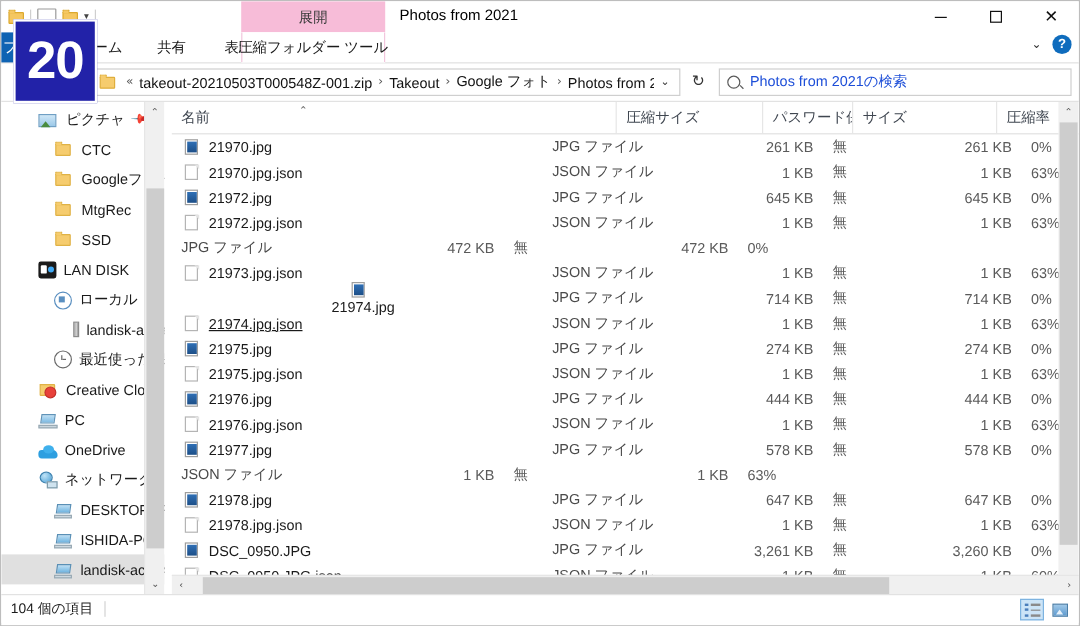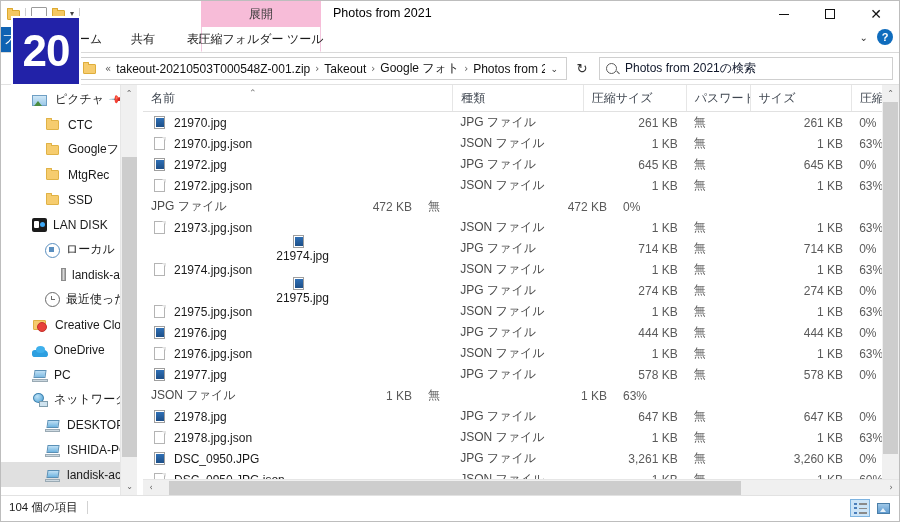--- a/index.html
+++ b/index.html
@@ -69,21 +69,21 @@
   .crumb-sep{color:#5a5a5a;font-size:10px;margin:0 5px;font-family:"DejaVu Sans",sans-serif;}
   .addr-caret{font-size:9px;color:#333;padding:0 5px;}
   .refresh{width:24px;height:23px;display:flex;align-items:center;justify-content:center;
            font-size:13px;color:#333;font-family:"DejaVu Sans",sans-serif;margin-left:3px;}
   .searchbox{flex:1;height:23px;border:1px solid #cfcfcf;background:#fff;display:flex;align-items:center;
              margin-left:5px;padding:0 6px;box-sizing:border-box;}
   .mag{width:9px;height:9px;border:1.3px solid #5b5b5b;border-radius:50%;position:relative;
        margin-right:8px;flex:none;}
   .mag:after{content:"";position:absolute;width:4px;height:1.3px;background:#5b5b5b;
        right:-4px;bottom:0px;transform:rotate(45deg);}
-  .search-ph{font-size:12px;color:#0f172a;}
+  .search-ph{font-size:12px;color:#1d4ed8;}
 
   
   .body{position:relative;height:410px;display:flex;background:#fff;}
 
   
   .sidebar{position:relative;width:136px;background:#fff;overflow:hidden;flex:none;}
   .nav-list{position:relative;padding-top:2px;}
   .nav-item{height:25px;display:flex;align-items:center;font-size:12px;color:#1a1a1a;
             white-space:nowrap;padding-right:4px;box-sizing:border-box;}
   .nav-item.sel{background:#e0e0e0;} .ind1{padding-left:31px;} .ind2{padding-left:44px;} .ind3{padding-left:56px;}
@@ -347,27 +347,27 @@
           <span class="ic ic-clock"></span>
           <span>最近使った保存:</span>
         </div>
 
         <div class="nav-item ind1">
           <span class="ic ic-cc"></span>
           <span>Creative Cloud File</span>
         </div>
 
         <div class="nav-item ind1">
+          <span class="ic ic-pc"></span>
+          <span>PC</span>
+        </div>
+
+        <div class="nav-item ind1">
           <span class="ic ic-onedrive"></span>
           <span>OneDrive</span>
-        </div>
-
-        <div class="nav-item ind1">
-          <span class="ic ic-pc"></span>
-          <span>PC</span>
         </div>
 
         <div class="nav-item ind1">
           <span class="ic ic-net"></span>
           <span>ネットワーク</span>
         </div>
 
         <div class="nav-item ind2">
           <span class="ic ic-mach"></span>
           <span>DESKTOP-JRQTM</span>
@@ -394,23 +394,20 @@
 
     <div class="splitter"></div>
 
     <div class="filepane">
 
       <div class="colhead">
         <div class="col" style="width:370px;">
           <span>名前</span>
           <span class="sort-caret" style="left:106px;top:3px;">⌃</span>
         </div>
-        <div class="col" style="width:155px;">
-          <span>種類</span>
-        </div>
         <div class="col" style="width:122px;">
           <span>圧縮サイズ</span>
         </div>
         <div class="col" style="width:75px;">
           <span>パスワード保護</span>
         </div>
         <div class="col" style="width:120px;">
           <span>サイズ</span>
         </div>
         <div class="col" style="width:56px;">
@@ -556,42 +553,42 @@
               <span class="muted">無</span>
             </div>
             <div class="cell r" style="width: 120px;">
               <span class="muted">714 KB</span>
             </div>
             <div class="cell " style="width: 56px;">
               <span class="muted">0%</span>
             </div>
           </div>
           <div class="row">
-            <div class="cell name" style="width: 370px;">
+            <div class="cell name" style="width: 370px; text-decoration: underline;">
               <span class="fic fic-json"></span>
               <span>21974.jpg.json</span>
             </div>
             <div class="cell " style="width: 155px;">
               <span class="type">JSON ファイル</span>
             </div>
             <div class="cell r" style="width: 122px;">
               <span class="muted">1 KB</span>
             </div>
             <div class="cell " style="width: 75px;">
               <span class="muted">無</span>
             </div>
             <div class="cell r" style="width: 120px;">
               <span class="muted">1 KB</span>
             </div>
             <div class="cell " style="width: 56px;">
               <span class="muted">63%</span>
             </div>
           </div>
           <div class="row">
-            <div class="cell name" style="width: 370px; flex-direction: column;">
+            <div class="cell name" style="width: 370px;">
               <span class="fic fic-jpg"></span>
               <span>21975.jpg</span>
             </div>
             <div class="cell " style="width: 155px;">
               <span class="type">JPG ファイル</span>
             </div>
             <div class="cell r" style="width: 122px;">
               <span class="muted">274 KB</span>
             </div>
             <div class="cell " style="width: 75px;">

